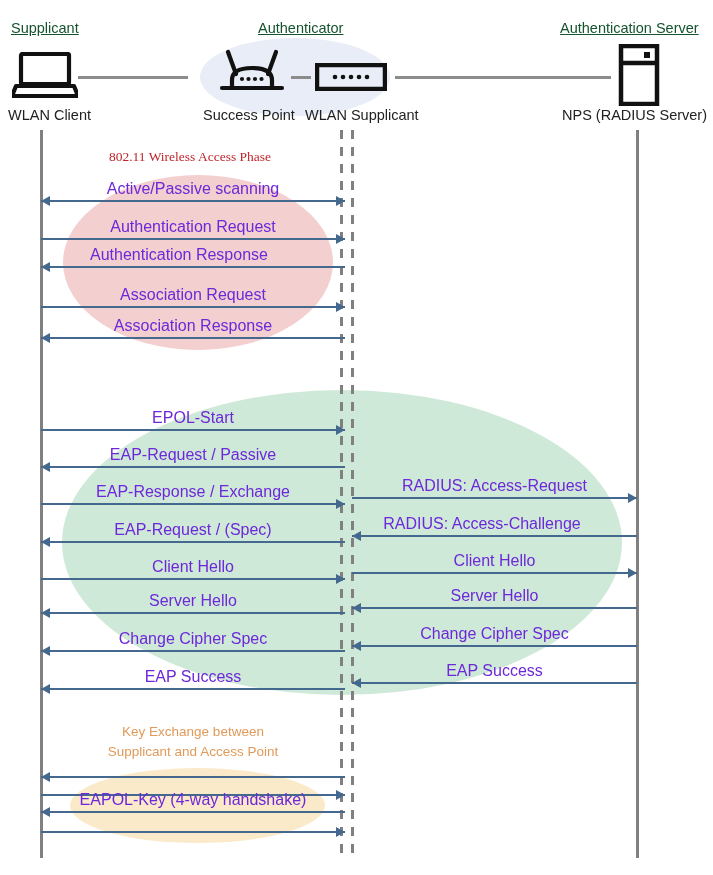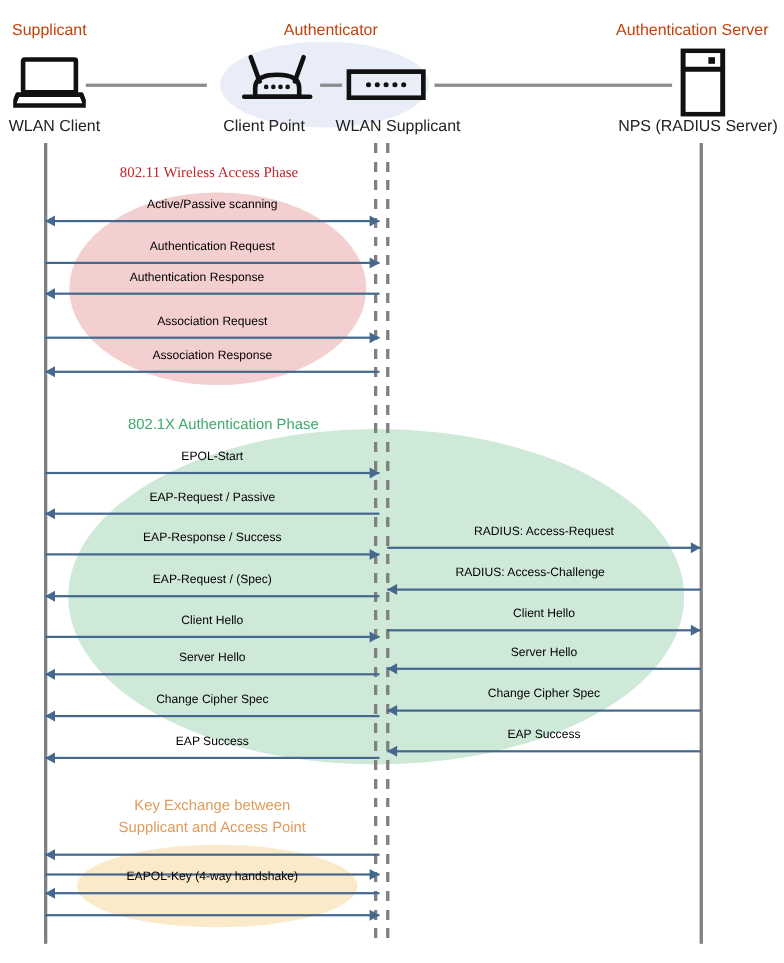--- a/index.html
+++ b/index.html
@@ -8,22 +8,23 @@
     background: #ffffff;
     font-family: "Liberation Sans", sans-serif;
     overflow: hidden;
   }
   #stage { position: relative; width: 713px; height: 875px; }
 
   
   .role-label {
     position: absolute;
     font-size: 14.5px;
-    color: #c2410c;
+    color: #14532d;
     white-space: nowrap;
+    text-decoration: underline;
   }
   .node-label {
     position: absolute;
     font-size: 14.5px;
     color: #222222;
     white-space: nowrap;
   }
 
   
   .halo {
@@ -66,22 +67,22 @@
     position: absolute;
     font-size: 13.5px;
     text-align: center;
     line-height: 1.45;
     white-space: pre-line;
   }
 
   
   .msg-label {
     position: absolute;
-    font-size: 11px;
-    color: #000000;
+    font-size: 16px;
+    color: #6d28d9;
     text-align: center;
     white-space: nowrap;
     transform: translateX(-50%);
   }
   .arrow-line {
     position: absolute;
     height: 2px;
     background: #44688e;
   }
   .arrow-head {
@@ -150,35 +151,34 @@
       <line x1="3" y1="19" x2="39" y2="19" stroke="#111" stroke-width="4.5"></line>
       <rect x="26" y="8" width="6" height="6" fill="#111"></rect>
     </svg>
   </div>
 
   <div class="role-label" style="left:11px; top:20px;">Supplicant</div>
   <div class="role-label" style="left:258px; top:20px;">Authenticator</div>
   <div class="role-label" style="left:560px; top:20px;">Authentication Server</div>
 
   <div class="node-label" style="left:8px; top:107px;">WLAN Client</div>
-  <div class="node-label" style="left:203px; top:107px;">Client Point</div>
+  <div class="node-label" style="left:203px; top:107px;">Success Point</div>
   <div class="node-label" style="left:305px; top:107px;">WLAN Supplicant</div>
   <div class="node-label" style="left:562px; top:107px;">NPS (RADIUS Server)</div>
 
   <div class="phase-ellipse" style="left: 63px; top: 175px; width: 270px; height: 175px; background: rgb(243, 207, 207);"></div>
   <div class="phase-ellipse" style="left: 62px; top: 390px; width: 560px; height: 305px; background: rgb(207, 233, 217);"></div>
   <div class="phase-ellipse" style="left: 70px; top: 768px; width: 255px; height: 75px; background: rgb(251, 234, 202);"></div>
 
   <div class="lifeline" style="left:40px; top:130px; height:728px;"></div>
   <div class="lifeline-dashed" style="left:340px; top:130px; height:728px;"></div>
   <div class="lifeline-dashed" style="left:351px; top:130px; height:728px;"></div>
   <div class="lifeline" style="left:636px; top:130px; height:728px;"></div>
 
   <div class="phase-title" style="left: 85px; top: 147px; width: 210px; color: rgb(192, 38, 44); font-family: Liberation Serif, serif;">802.11 Wireless Access Phase</div>
-  <div class="phase-title" style="left: 98px; top: 376px; width: 210px; color: rgb(61, 170, 108);">802.1X Authentication Phase</div>
   <div class="phase-title" style="left: 88px; top: 722px; width: 210px; color: rgb(224, 155, 90);">Key Exchange between
 Supplicant and Access Point</div>
 
   <div id="messages-layer">
       <div class="arrow-line" style="left: 41px; top: 200px; width: 304px;"></div>
       <div class="arrow-head left" style="top: 196px; left: 41px;"></div>
       <div class="arrow-head right" style="top: 196px; left: 336px;"></div>
       <div class="msg-label" style="left: 193px; top: 180px;">Active/Passive scanning</div>
       <div class="arrow-line" style="left: 41px; top: 238px; width: 304px;"></div>
       <div class="arrow-head right" style="top: 234px; left: 336px;"></div>
@@ -193,21 +193,21 @@
       <div class="arrow-head left" style="top: 333px; left: 41px;"></div>
       <div class="msg-label" style="left: 193px; top: 317px;">Association Response</div>
       <div class="arrow-line" style="left: 41px; top: 429px; width: 304px;"></div>
       <div class="arrow-head right" style="top: 425px; left: 336px;"></div>
       <div class="msg-label" style="left: 193px; top: 409px;">EPOL-Start</div>
       <div class="arrow-line" style="left: 41px; top: 466px; width: 304px;"></div>
       <div class="arrow-head left" style="top: 462px; left: 41px;"></div>
       <div class="msg-label" style="left: 193px; top: 446px;">EAP-Request / Passive</div>
       <div class="arrow-line" style="left: 41px; top: 503px; width: 304px;"></div>
       <div class="arrow-head right" style="top: 499px; left: 336px;"></div>
-      <div class="msg-label" style="left: 193px; top: 483px;">EAP-Response / Success</div>
+      <div class="msg-label" style="left: 193px; top: 483px;">EAP-Response / Exchange</div>
       <div class="arrow-line" style="left: 41px; top: 541px; width: 304px;"></div>
       <div class="arrow-head left" style="top: 537px; left: 41px;"></div>
       <div class="msg-label" style="left: 193px; top: 521px;">EAP-Request / (Spec)</div>
       <div class="arrow-line" style="left: 41px; top: 578px; width: 304px;"></div>
       <div class="arrow-head right" style="top: 574px; left: 336px;"></div>
       <div class="msg-label" style="left: 193px; top: 558px;">Client Hello</div>
       <div class="arrow-line" style="left: 41px; top: 612px; width: 304px;"></div>
       <div class="arrow-head left" style="top: 608px; left: 41px;"></div>
       <div class="msg-label" style="left: 193px; top: 592px;">Server Hello</div>
       <div class="arrow-line" style="left: 41px; top: 650px; width: 304px;"></div>

